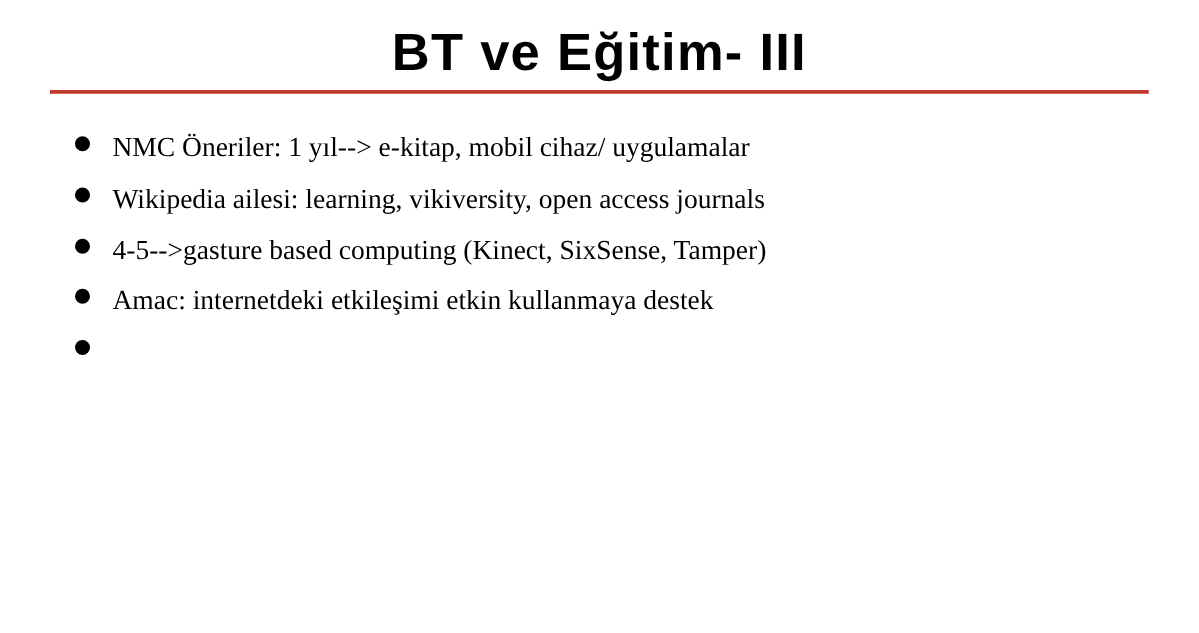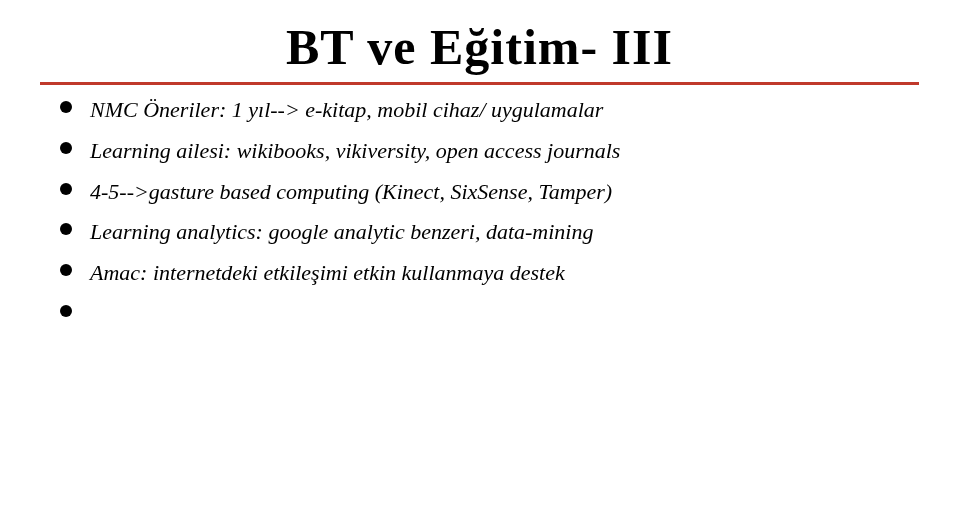--- a/index.html
+++ b/index.html
@@ -24,37 +24,37 @@
       padding: 0 40px;
     }
 
     .title-section {
       text-align: center;
       padding-top: 18px;
       padding-bottom: 10px;
     }
 
     .title-text {
-      font-size: 50px;
+      font-size: 42px;
       font-weight: bold;
       color: #000000;
-      font-family: Liberation Serif, serif;
+      font-family: Liberation Sans, sans-serif;
       letter-spacing: 1px;
     }
 
     .title-underline {
       height: 3px;
       background-color: #c0392b;
       margin-top: 6px;
       width: 100%;
     }
 
     .content-section {
+      margin-top: 18px;
       padding-left: 20px;
-      font-style: italic;
     }
 
     .bullet-item {
       display: flex;
       align-items: flex-start;
       margin-bottom: 10px;
       font-size: 22px;
       color: #000000;
       font-family: 'Times New Roman', Times, serif;
       line-height: 1.4;
@@ -90,35 +90,31 @@
 
   <div class="content-section">
 
     <div class="bullet-item">
       <span class="bullet-dot"></span>
       <span class="bullet-text">NMC Öneriler: 1 yıl--&gt; e-kitap, mobil cihaz/ uygulamalar</span>
     </div>
 
     <div class="bullet-item">
       <span class="bullet-dot"></span>
-      <span class="bullet-text">Learning ailesi: wikibooks, vikiversity, open access journals</span>
+      <span class="bullet-text">Wikipedia ailesi: learning, vikiversity, open access journals</span>
     </div>
 
 
 
 
     <div class="bullet-item">
       <span class="bullet-dot"></span>
       <span class="bullet-text">4-5--&gt;gasture based computing (Kinect, SixSense, Tamper)</span>
     </div>
 
-    <div class="bullet-item">
-      <span class="bullet-dot"></span>
-      <span class="bullet-text">Learning analytics: google analytic benzeri, data-mining</span>
-    </div>
 
     <div class="bullet-item">
       <span class="bullet-dot"></span>
       <span class="bullet-text">Amac: internetdeki etkileşimi etkin kullanmaya destek</span>
     </div>
 
     <div class="bullet-item last-bullet">
       <span class="bullet-dot"></span>
       <span class="bullet-text"></span>
     </div>

